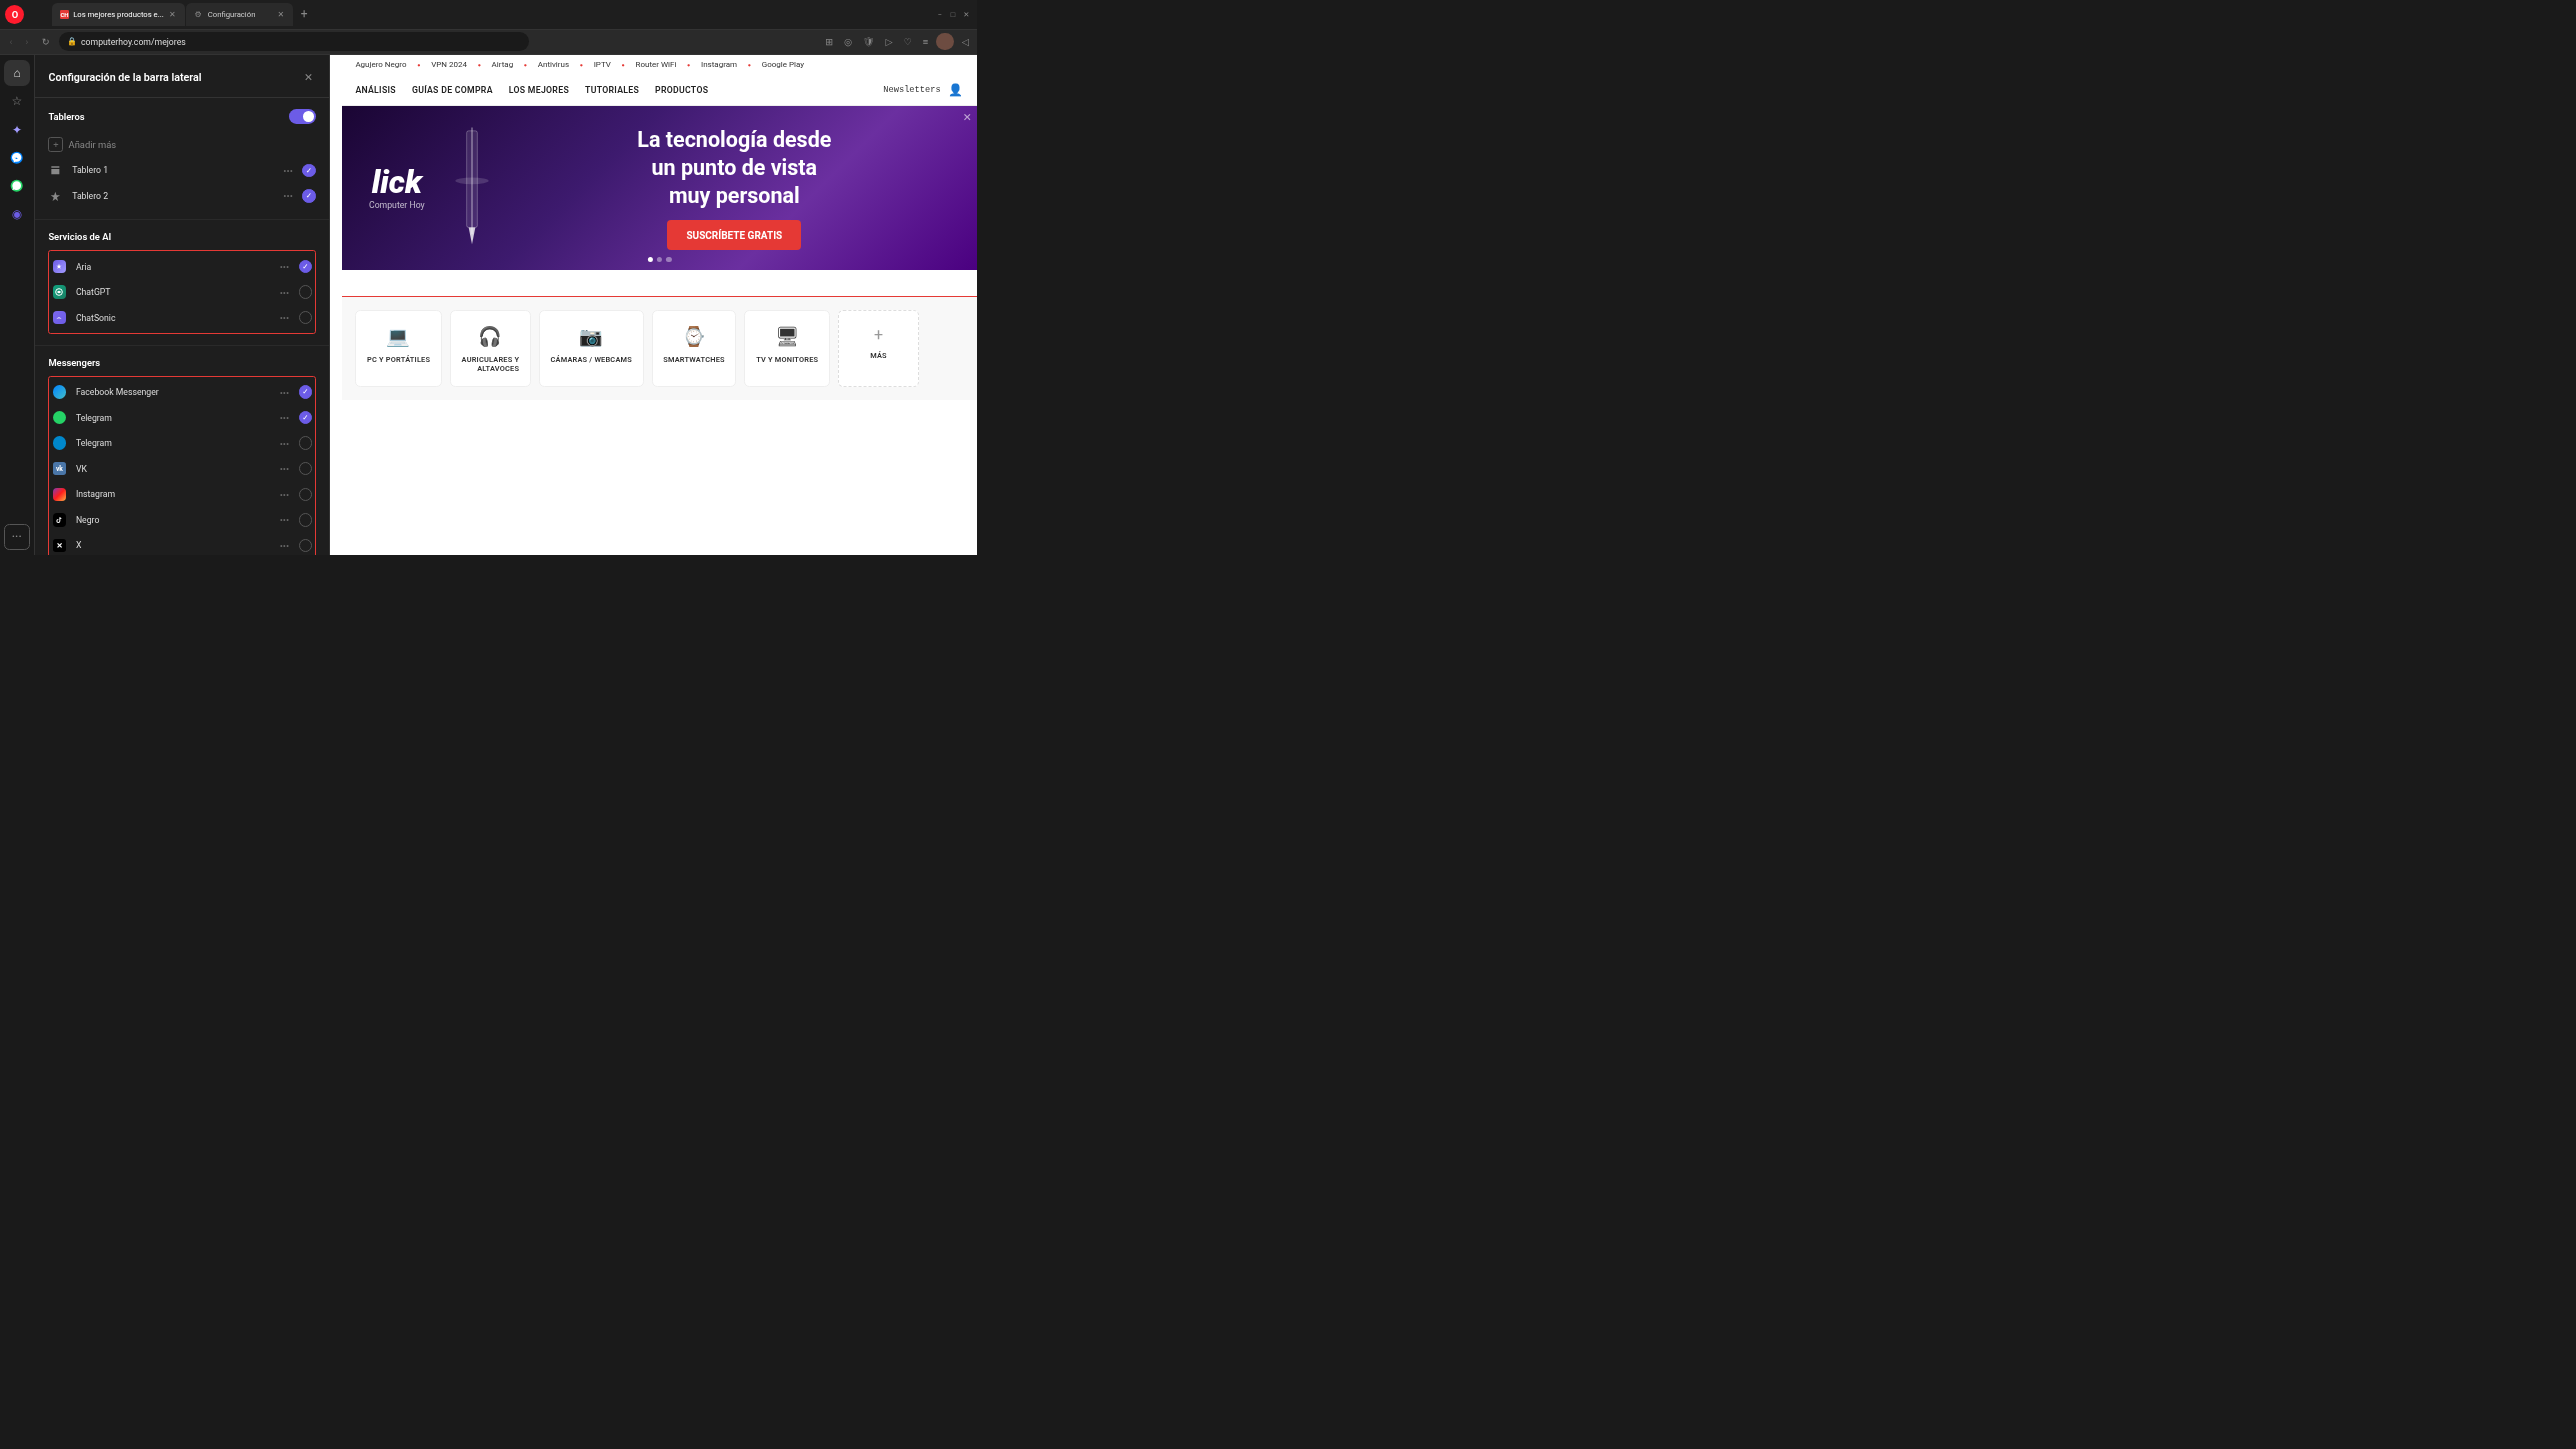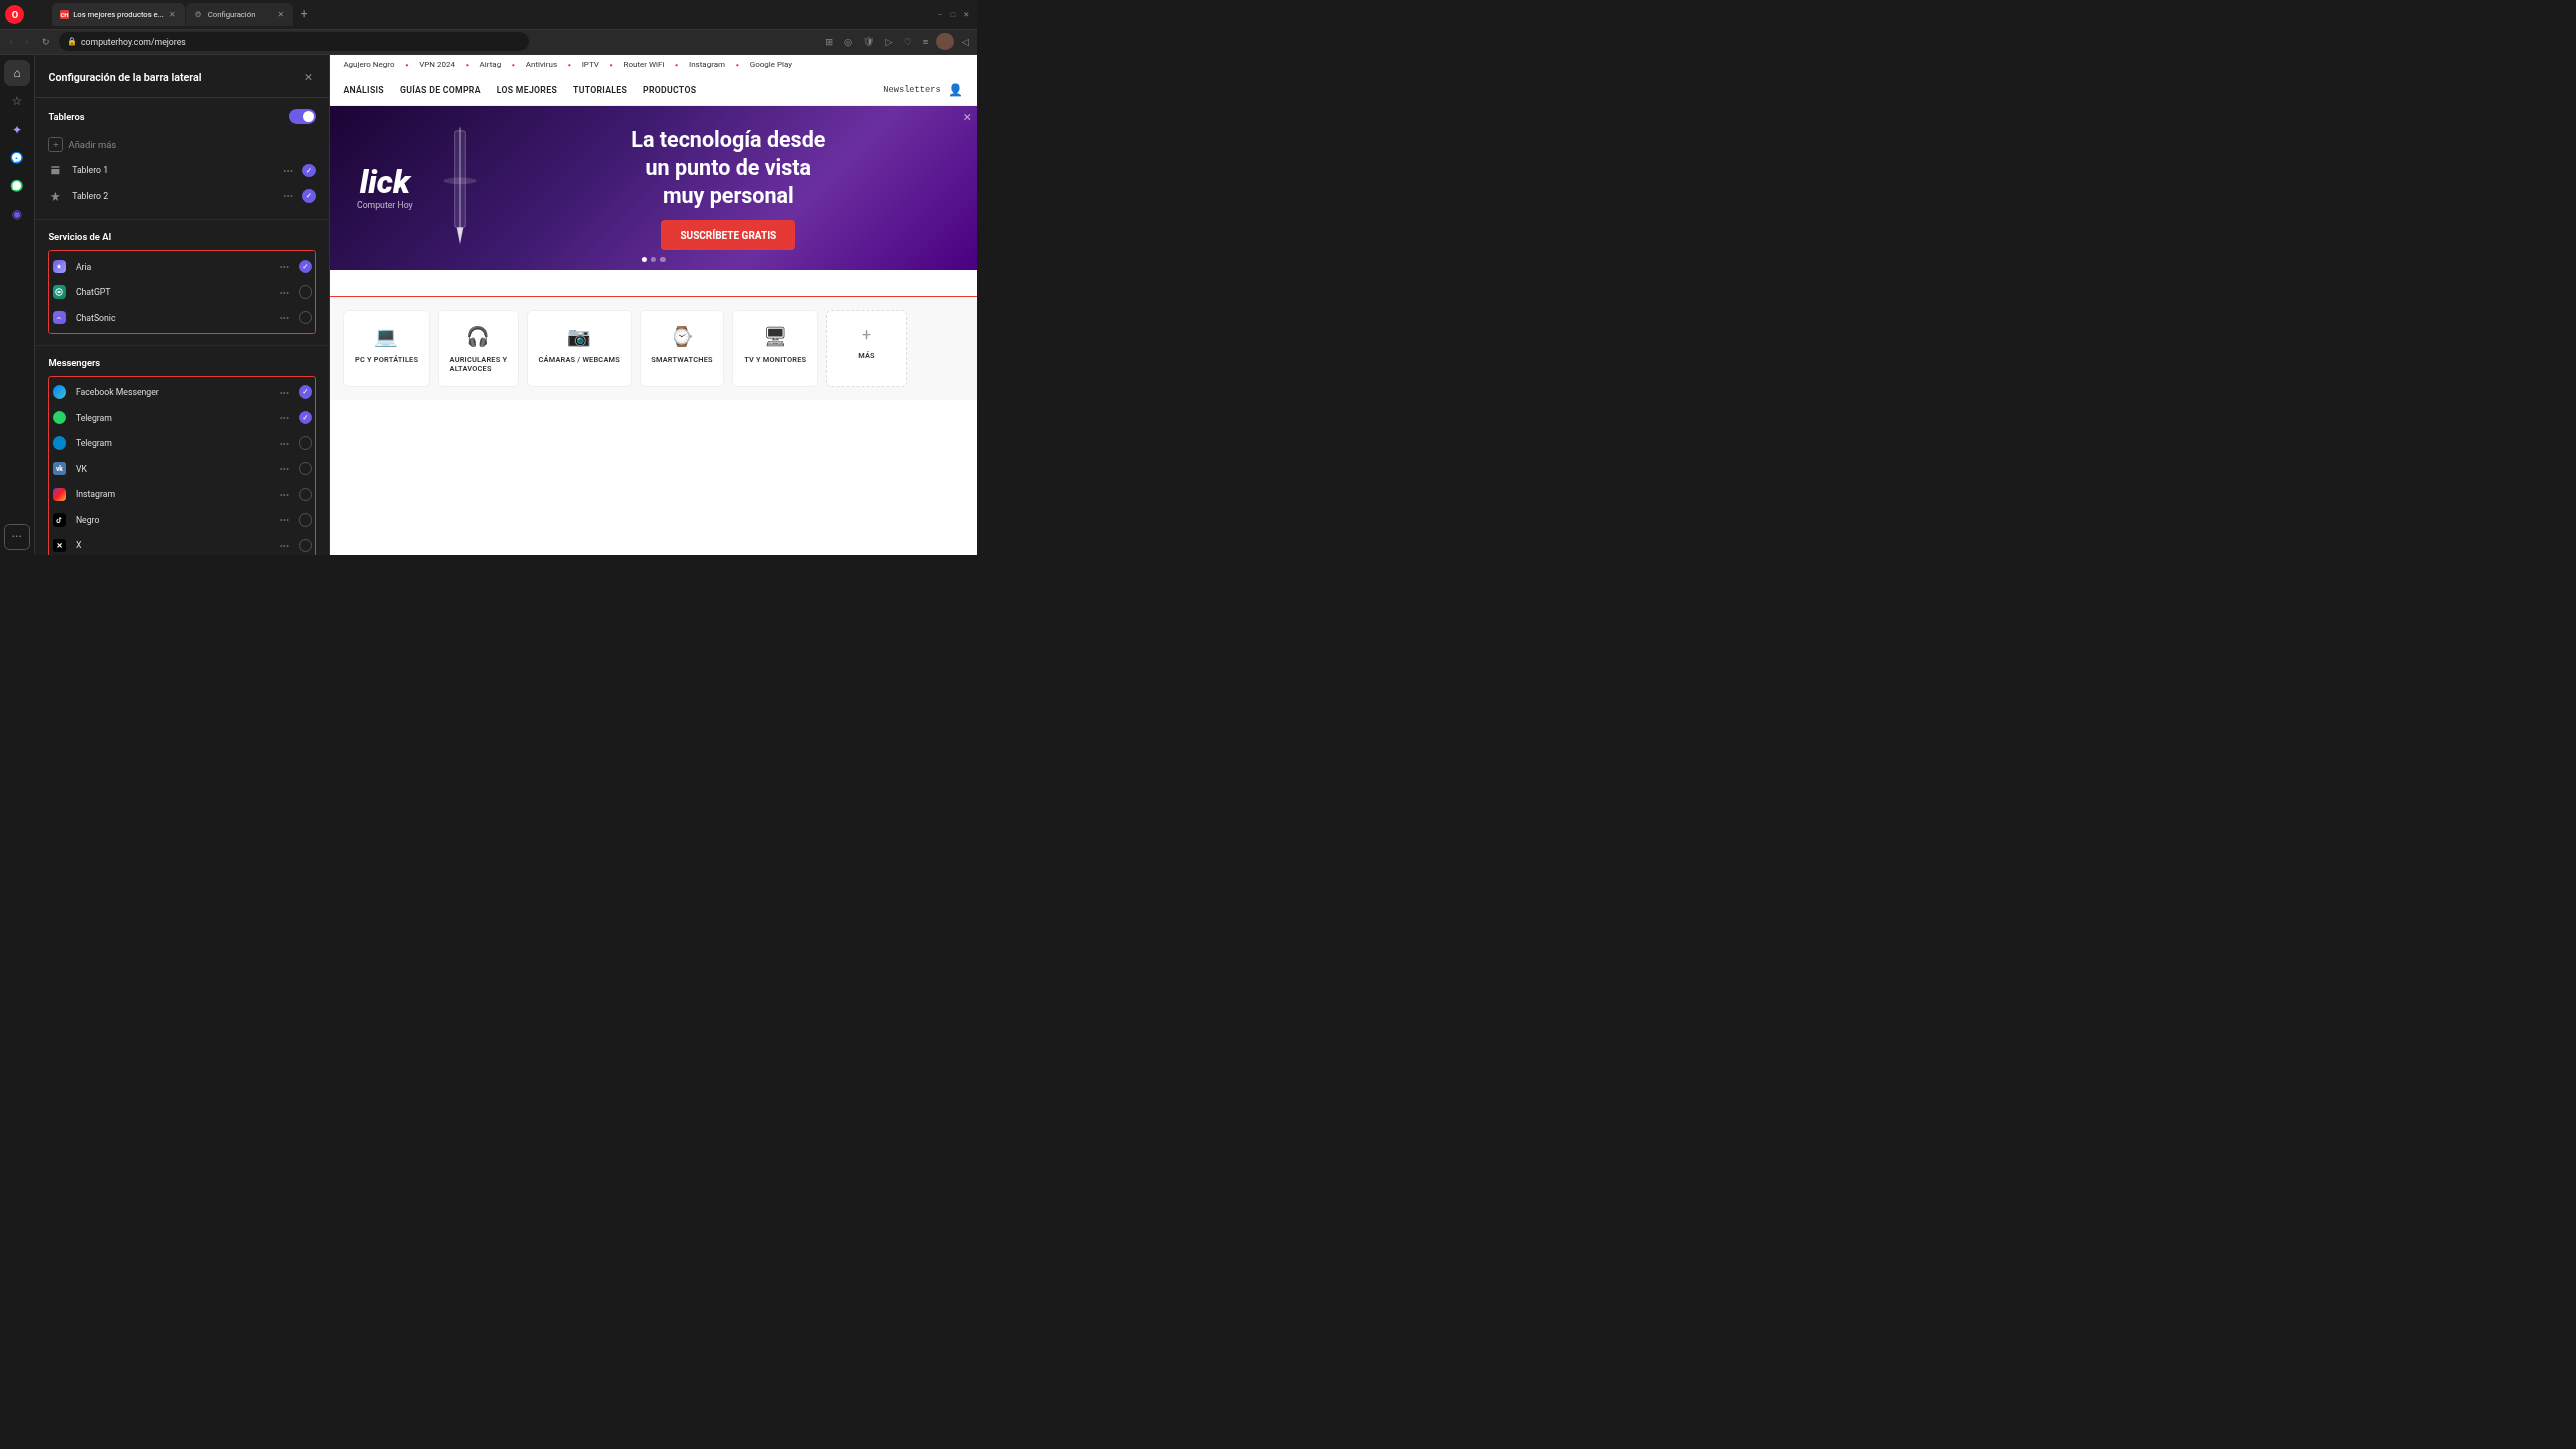--- a/index.html
+++ b/index.html
@@ -342,20 +342,21 @@
       font-size: 9.4px;
       color: #666;
     }
 
     
     .web-content {
       flex: 1;
       background: #fff;
       overflow-y: auto;
       overflow-x: hidden;
+      padding-left: 12px;
     }
 
     
     .site-topbar {
       background: #fff;
       border-bottom: 0.7px solid #eee;
       padding: 0 13.4px;
     }
     .site-toplinks {
       display: flex;
@@ -503,21 +504,21 @@
       cursor: pointer;
       border: 0.7px solid #eee;
     }
     .category-icon {
       font-size: 19px;
       color: #333;
     }
     .category-label {
       font-size: 7.4px;
       font-weight: 600;
-      text-align: left;
+      text-align: right;
       color: #333;
       text-transform: uppercase;
       letter-spacing: 0.2px;
     }
     .category-add {
       background: white;
       border: 1.3px dashed #ddd;
     }
     .category-add .category-icon { color: #999; font-size: 16px; }
 

